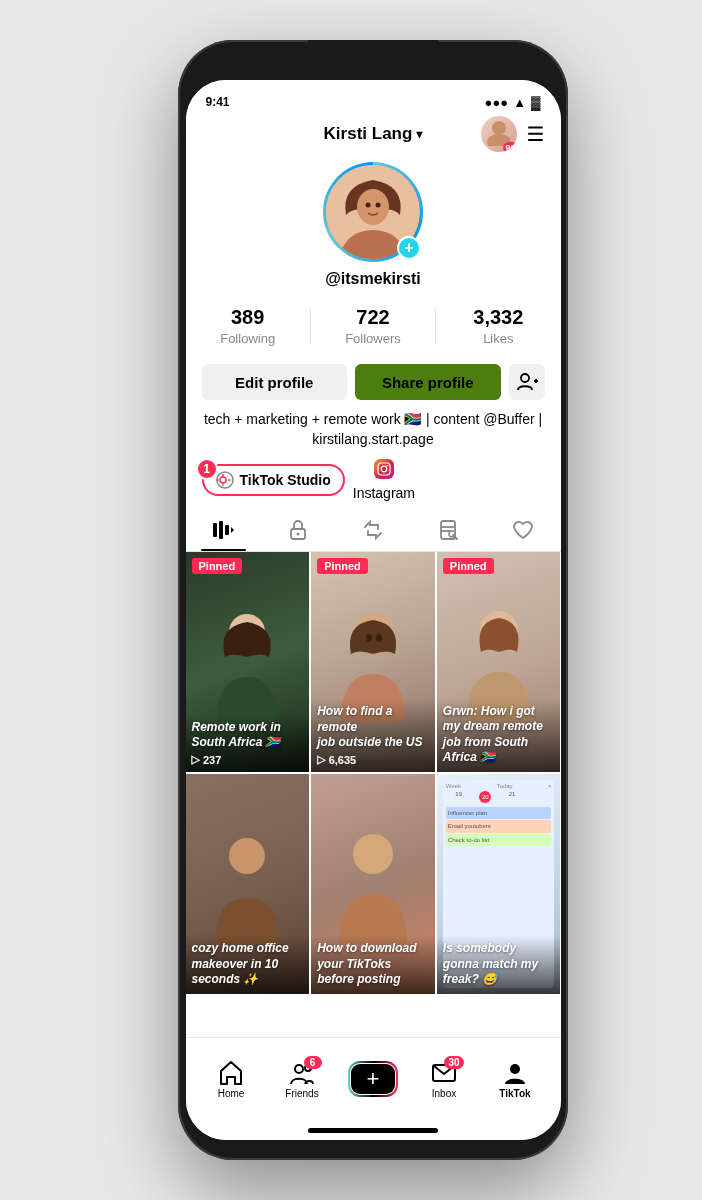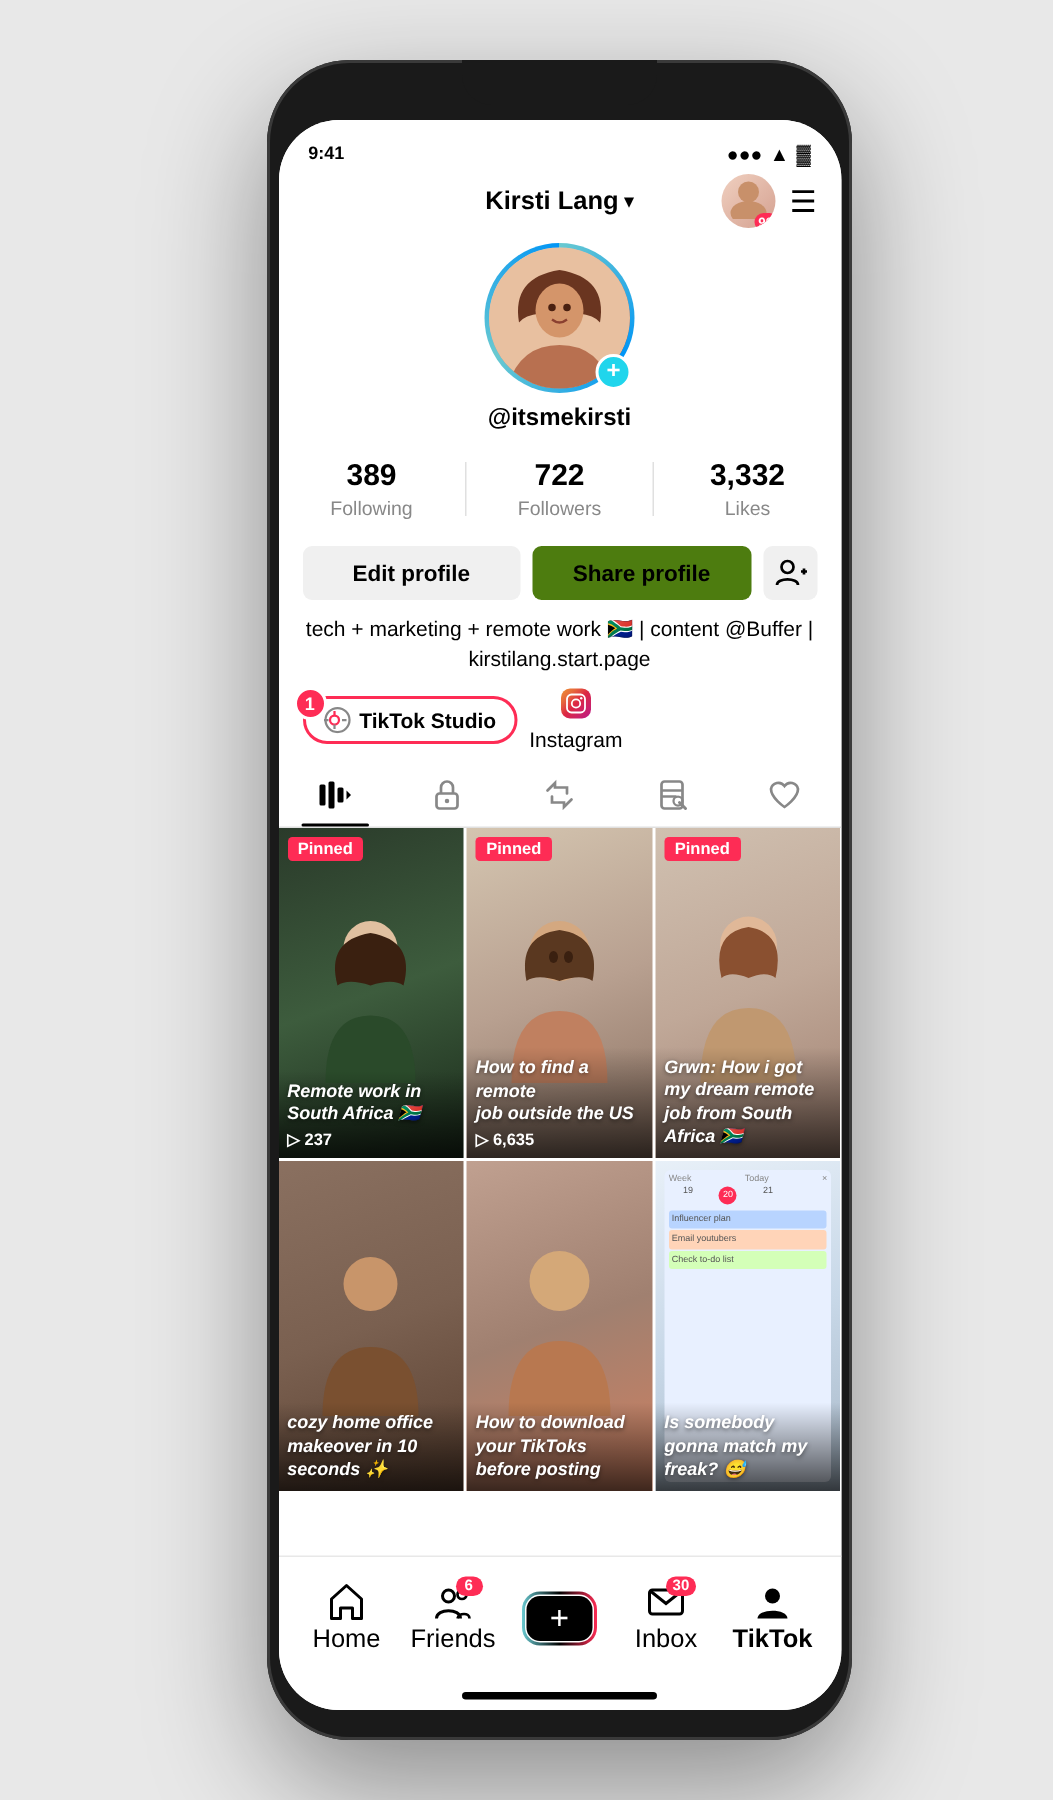--- a/index.html
+++ b/index.html
@@ -401,21 +401,21 @@
     .nav-item {
       display: flex;
       flex-direction: column;
       align-items: center;
       gap: 2px;
       cursor: pointer;
       flex: 1;
       position: relative;
     }
     .nav-label {
-      font-size: 17px;
+      font-size: 10px;
       color: #000;
     }
     .nav-label.bold { font-weight: 700; }
     .nav-badge {
       position: absolute;
       top: -4px;
       right: 16px;
       background: #fe2c55;
       color: #fff;
       font-size: 10px;

